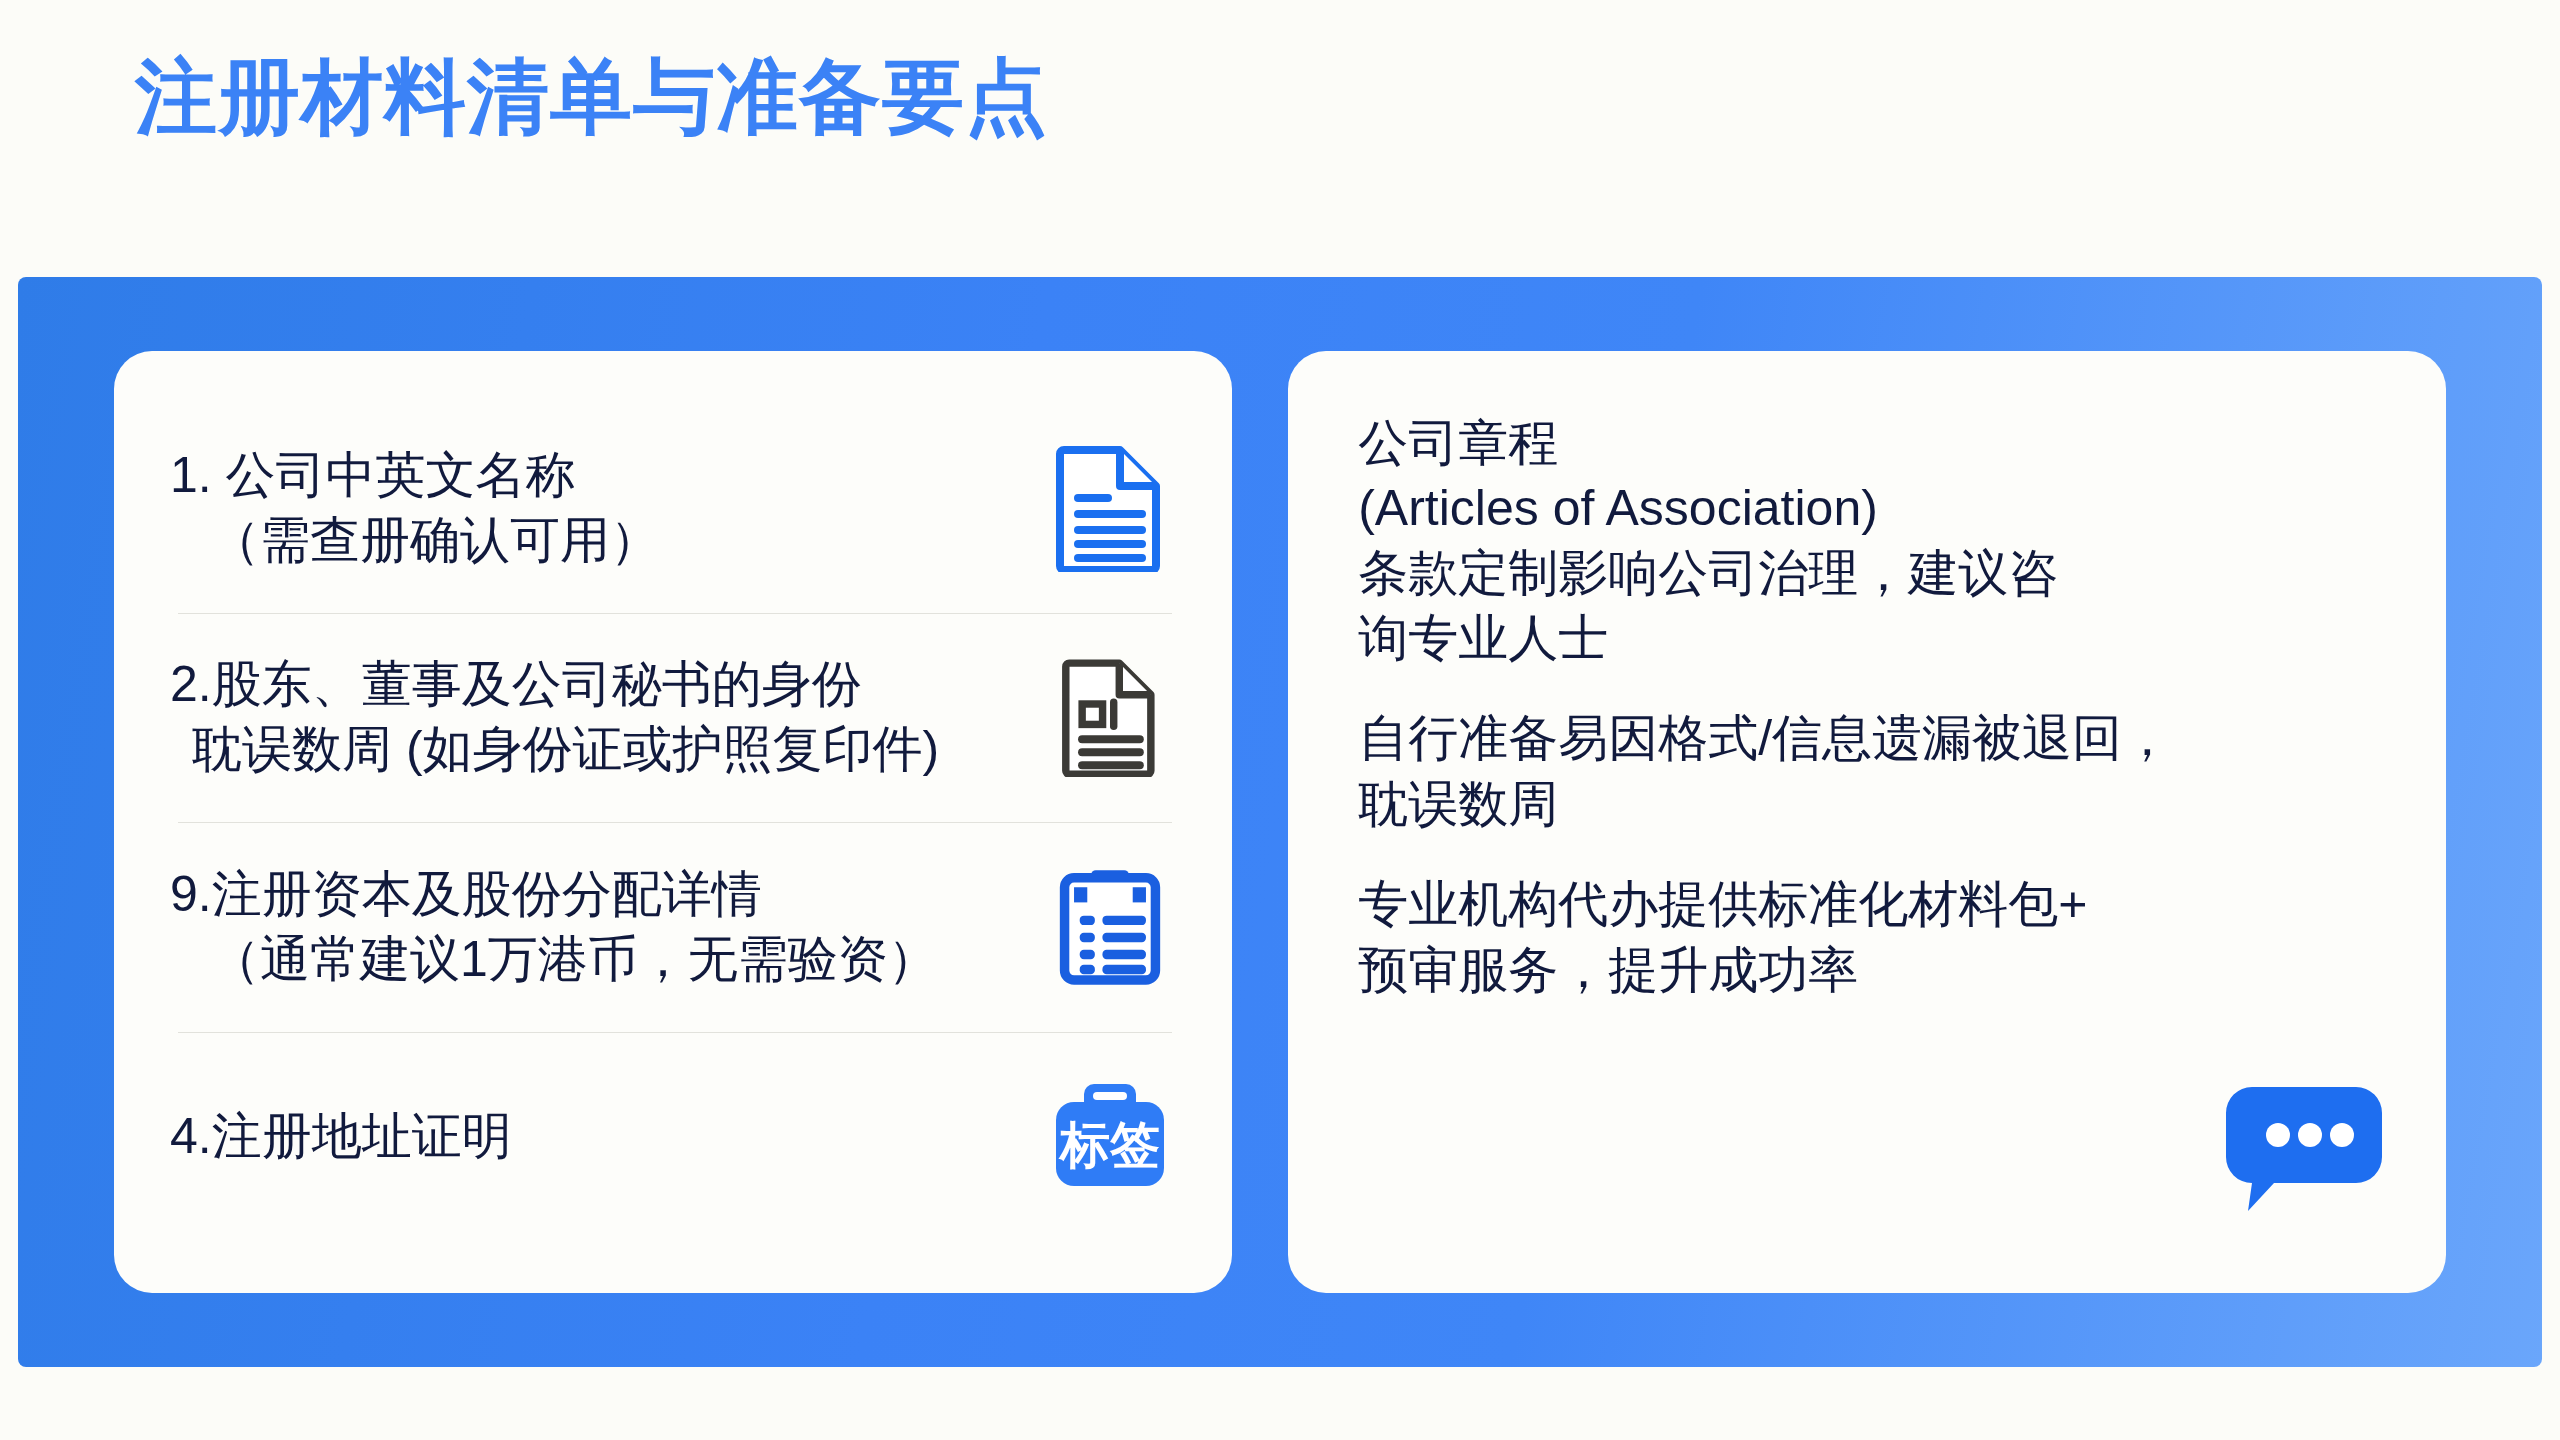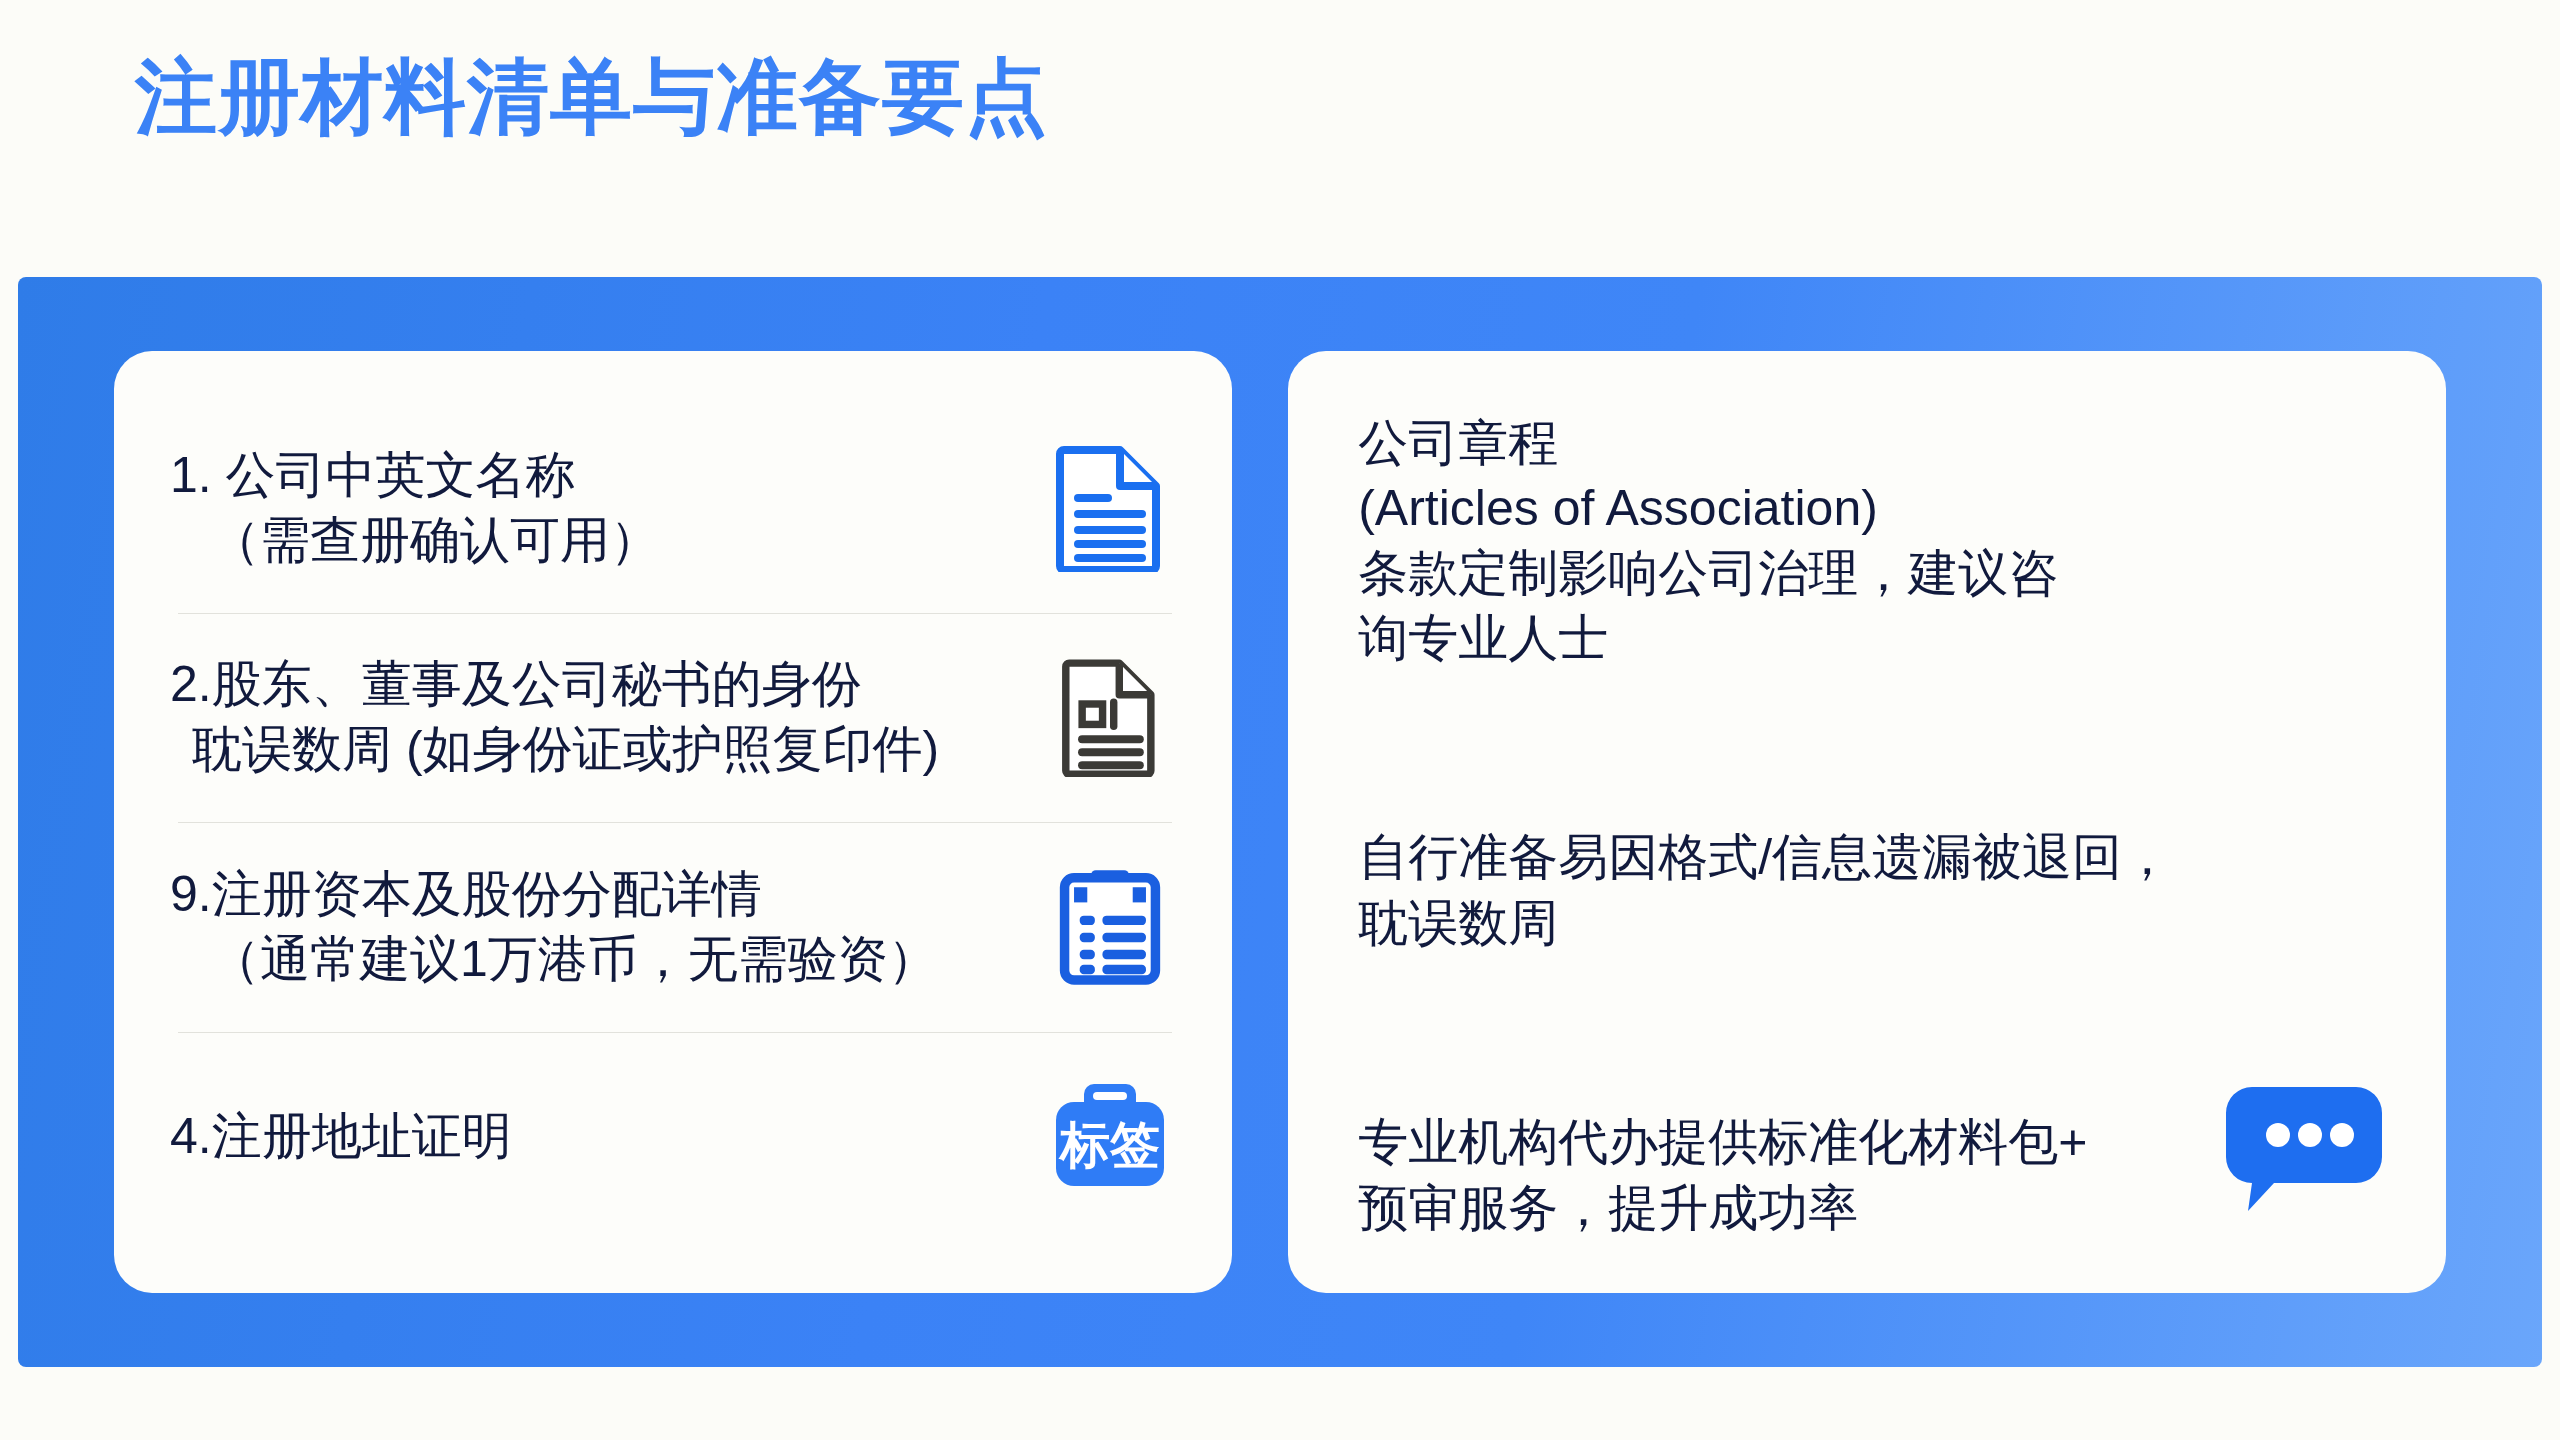--- a/index.html
+++ b/index.html
@@ -73,21 +73,20 @@
     flex-direction: column;
     justify-content: space-between;
   }
   .card-right {
     width: 1180px;
     height: 942px;
     padding: 60px 58px 52px 70px;
     display: flex;
     flex-direction: column;
     gap: 34px;
-    justify-content: space-between;
   }
 
   
   .list-row {
     display: flex;
     align-items: center;
     justify-content: space-between;
     gap: 26px;
     flex: 1 1 auto;
     position: relative;

